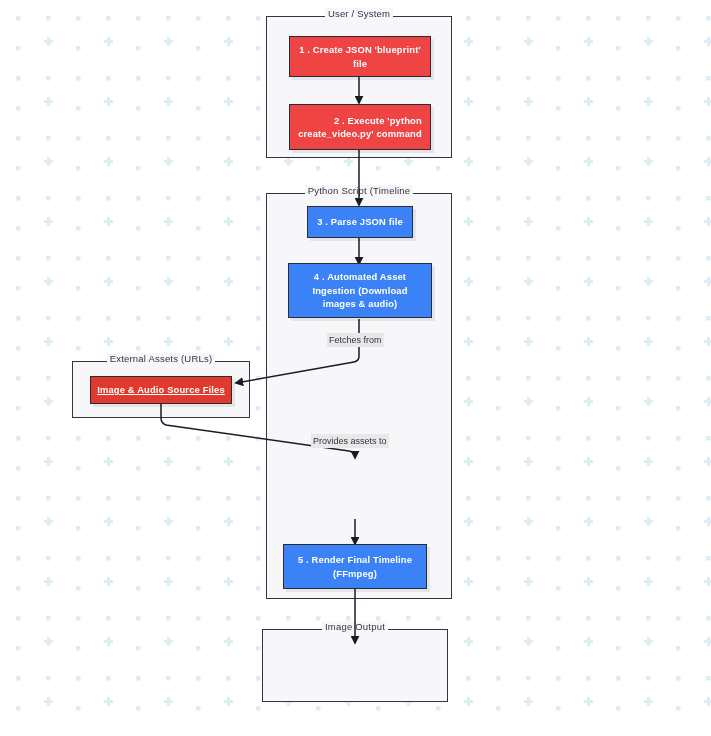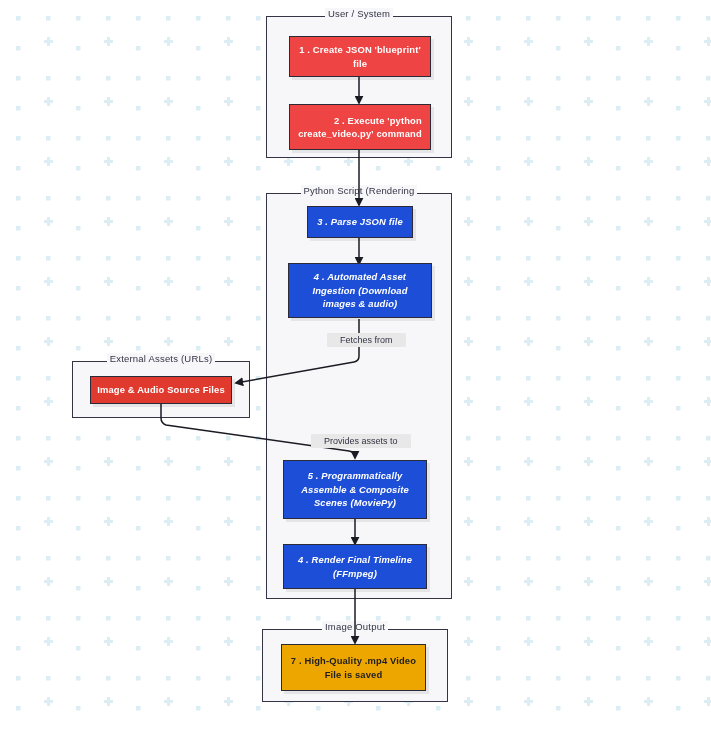--- a/index.html
+++ b/index.html
@@ -76,32 +76,32 @@
     font-size: 9.4px;
     font-weight: bold;
     line-height: 13.5px;
     letter-spacing: .15px;
     z-index: 4;
     box-shadow: 3px 3px 0 rgba(0,0,0,0.07);
     padding: 2px 5px;
     white-space: pre-line;
   }
   .node.blue   { background: #ef4444; color: #ffffff; }
-  .node.green  { background: #1d4ed8; color: #ffffff; font-style: italic; }
+  .node.green  { background: #3b82f6; color: #ffffff; }
   .node.red    { background: #e03a2f; color: #ffffff; }
   .node.orange { background: #eda600; color: #1e1e1e; }
 
   
   .edge-label {
     position: absolute;
     background: #e8e8e8;
     color: #333344;
     font-size: 9px;
     line-height: 12px;
-    padding: 1px 13px;
+    padding: 1px 2px;
     white-space: nowrap;
     z-index: 5;
   }
 </style>
 </head>
 <body>
 
 <svg id="bg-pattern" xmlns="http://www.w3.org/2000/svg" width="711" height="736">
   <defs>
     <pattern id="dotplus" x="0" y="0" width="60" height="60" patternUnits="userSpaceOnUse">
@@ -118,21 +118,21 @@
 <div id="diagram-root">
 
   <div class="cluster" style="left:266px; top:16px; width:186px; height:142px;">
     <div class="cluster-title">
       <span>User / System</span>
     </div>
   </div>
 
   <div class="cluster" style="left:266px; top:193px; width:186px; height:406px;">
     <div class="cluster-title">
-      <span>Python Script (Rendering</span>
+      <span>Python Script (Timeline</span>
     </div>
   </div>
 
   <div class="cluster" style="left:72px; top:361px; width:178px; height:57px;">
     <div class="cluster-title">
       <span>External Assets (URLs)</span>
     </div>
   </div>
 
   <div class="cluster" style="left:262px; top:629px; width:186px; height:73px;">
@@ -170,29 +170,24 @@
 
   <div class="node blue" style="left:289px; top:104px; width:142px; height:46px;text-align:right;">2 . Execute 'python
 create_video.py' command</div>
 
   <div class="node green" style="left:307px; top:206px; width:106px; height:32px;">3 . Parse JSON file</div>
 
   <div class="node green" style="left:288px; top:263px; width:144px; height:55px;">4 . Automated Asset
 Ingestion (Download
 images &amp; audio)</div>
 
-  <div class="node green" style="left:283px; top:460px; width:144px; height:59px;">5 . Programmatically
-Assemble &amp; Composite
-Scenes (MoviePy)</div>
 
-  <div class="node green" style="left:283px; top:544px; width:144px; height:45px;">4 . Render Final Timeline
+  <div class="node green" style="left:283px; top:544px; width:144px; height:45px;">5 . Render Final Timeline
 (FFmpeg)</div>
 
-  <div class="node orange" style="left:281px; top:644px; width:145px; height:47px;">7 . High-Quality .mp4 Video
-File is saved</div>
 
-  <div class="node red" style="left:90px; top:376px; width:142px; height:28px;">Image &amp; Audio Source Files</div>
+  <div class="node red" style="left:90px; top:376px; width:142px; height:28px;text-decoration:underline;">Image &amp; Audio Source Files</div>
 
   <div class="edge-label" style="left:327px; top:333px;">Fetches from</div>
 
   <div class="edge-label" style="left:311px; top:434px;">Provides assets to</div>
 
 </div>
 
 </body></html>

